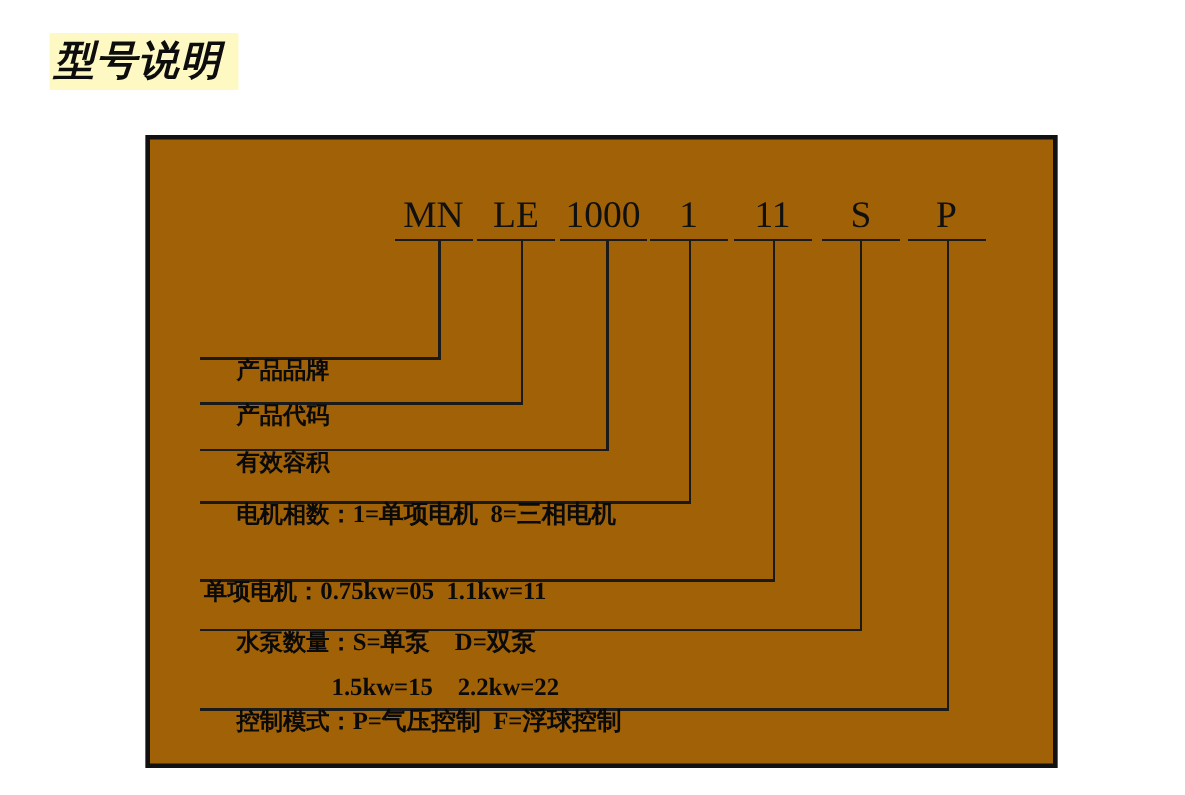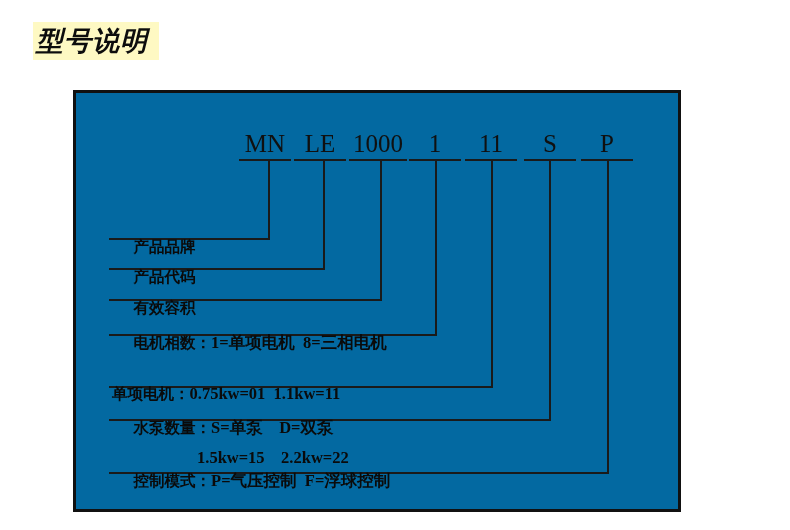--- a/index.html
+++ b/index.html
@@ -35,25 +35,25 @@
     font-size: 27px;
     letter-spacing: 1px;
     line-height: 36px;
     white-space: nowrap;
     color: #0d0d0d;
   }
 
   
   #model-box {
     position: absolute;
-    left: 73px;
+    left: 97px;
     top: 90px;
     width: 608px;
     height: 422px;
-    background: #0369a1;
+    background: #a16207;
     border: 3px solid #111111;
     box-sizing: border-box;
   }
   #diagram {
     position: absolute;
     left: 0;
     top: 0;
     width: 602px;
     height: 416px;
   }
@@ -151,21 +151,21 @@
 
   <div class="label-row" style="left:36px; top:182px;">
     <span class="lbl-cn">有效容积</span>
   </div>
 
   <div class="label-row" style="left:36px; top:217px;">
     <span class="lbl-cn">电机相数：</span><span class="lbl-val">1=单项电机  8=三相电机</span>
   </div>
 
   <div class="label-row two-line" style="left:36px; top:248px;">
-    <div><span class="lbl-cn">单项电机：</span><span class="lbl-val">0.75kw=01  1.1kw=11</span></div>
+    <div><span class="lbl-cn">单项电机：</span><span class="lbl-val">0.75kw=05  1.1kw=11</span></div>
     <div style="padding-left:85px;"><span class="lbl-val">1.5kw=15    2.2kw=22</span></div>
   </div>
 
   <div class="label-row" style="left:36px; top:302px;">
     <span class="lbl-cn">水泵数量：</span><span class="lbl-val">S=单泵    D=双泵</span>
   </div>
 
   <div class="label-row" style="left:36px; top:355px;">
     <span class="lbl-cn">控制模式：</span><span class="lbl-val">P=气压控制  F=浮球控制</span>
   </div>

